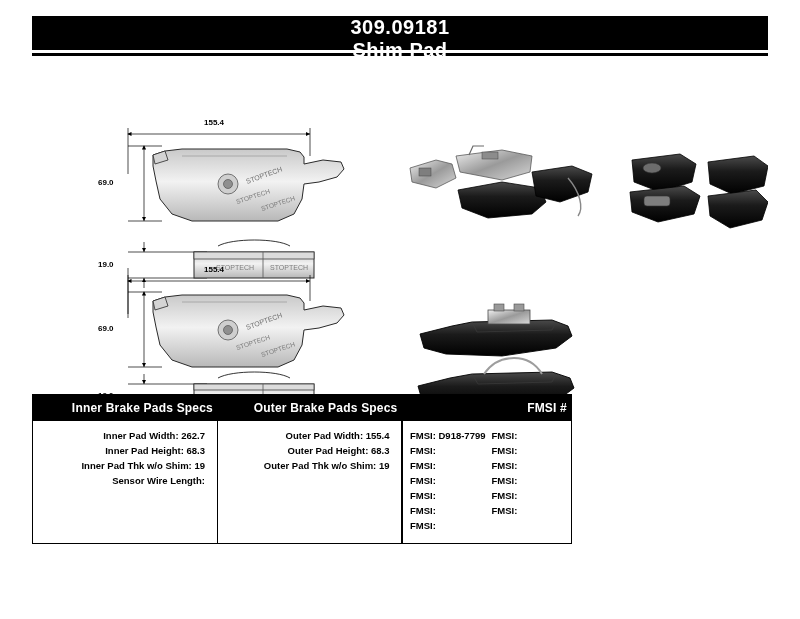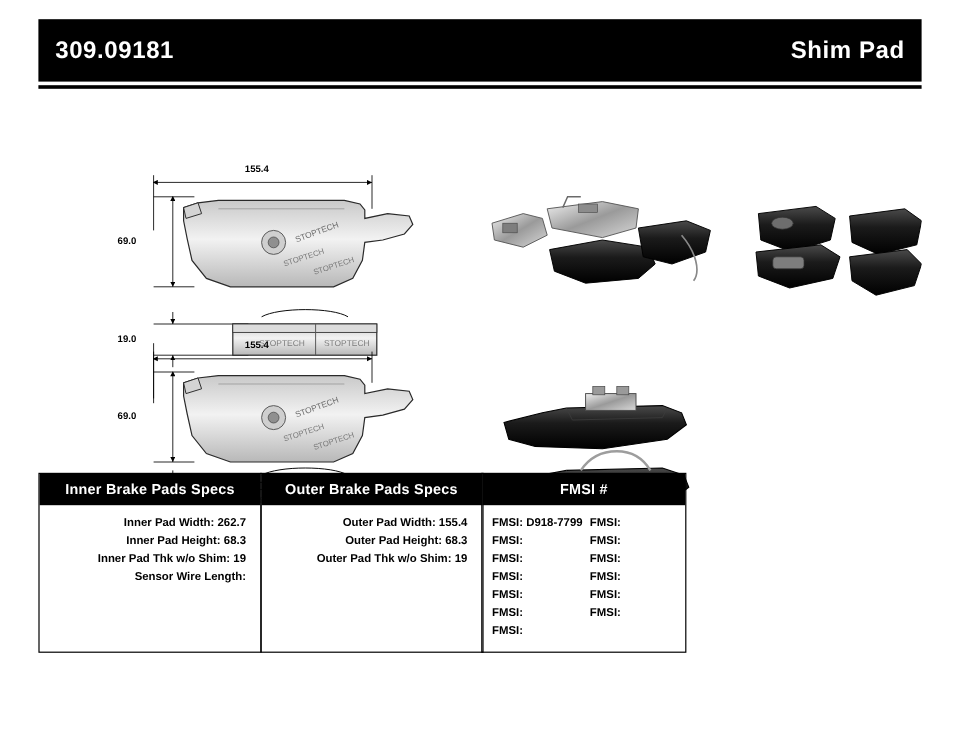--- a/index.html
+++ b/index.html
@@ -13,27 +13,28 @@
     overflow: hidden;
   }
   .sheet {
     position: absolute;
     left: 32px; top: 16px;
     width: 736px; height: 588px;
   }
   
   .header {
     position: relative;
-    height: 52px;
+    height: 34px;
     background: #000;
     color: #fff;
     display: flex;
     align-items: center;
     justify-content: space-between;
     padding: 0 14px;
+    flex-direction: column;
   }
   .header .part-no {
     font-size: 20px;
     font-weight: bold;
     letter-spacing: 0.5px;
   }
   .header .doc-type {
     font-size: 20px;
     font-weight: bold;
     letter-spacing: 0.5px;
@@ -66,21 +67,21 @@
   }
   .tbl {
     border: 1.5px solid #000;
     margin-right: -1.5px;
   }
   .tbl .thead {
     background: #000;
     color: #fff;
     font-size: 12px;
     font-weight: bold;
-    text-align: center;
+    text-align: right;
     padding: 6px 4px 6px;
     letter-spacing: 0.2px;
   }
   .tbl .tbody {
     padding: 7px 8px 10px 8px;
   }
   .row {
     font-size: 9.5px;
     font-weight: bold;
     line-height: 15px;

